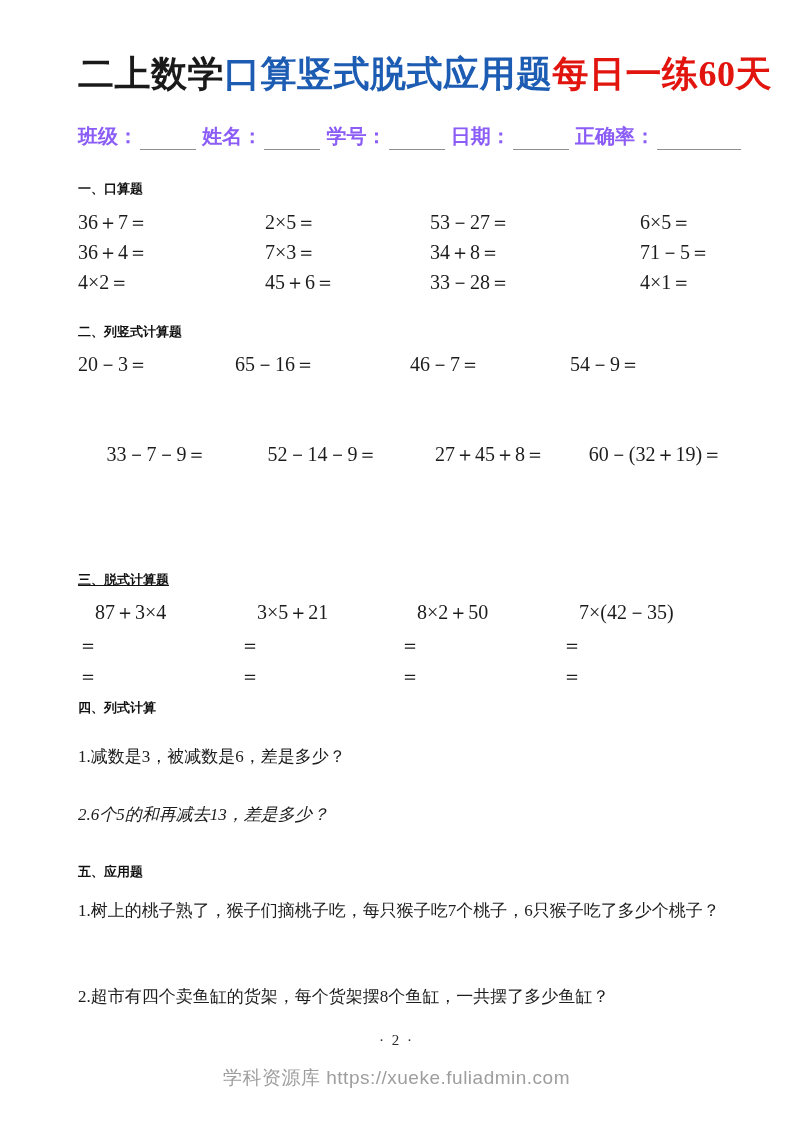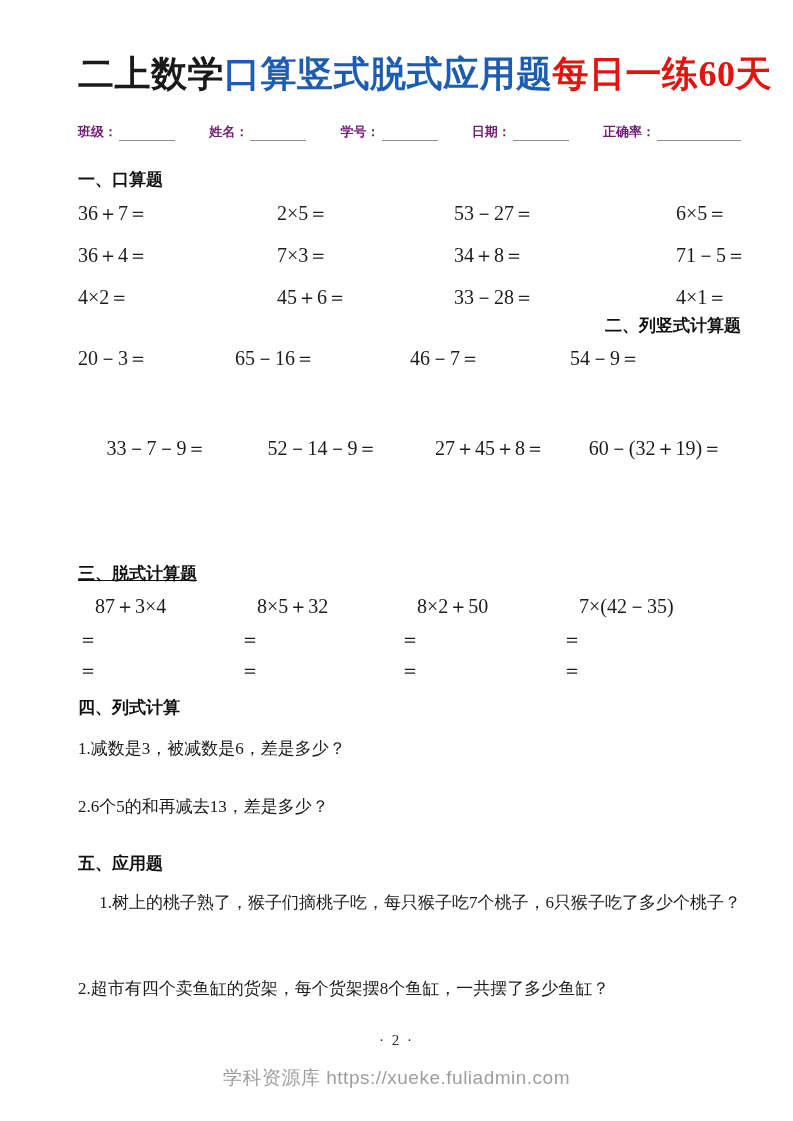--- a/index.html
+++ b/index.html
@@ -29,54 +29,53 @@
   }
   .t-black{color:#1a1a1a;}
   .t-blue{color:#1d5cb3;}
   .t-red{color:#e1140e;}
   
   .meta{
     margin-top:26px;
     display:flex;
     justify-content:space-between;
     font-family:"Liberation Sans","DejaVu Sans",sans-serif;
-    font-size:13px;
+    font-size:20px;
     font-weight:600;
-    color:#701a75;
+    color:#8b5cf6;
     white-space:nowrap;
   }
   .meta-field{display:inline-flex;align-items:flex-end;}
   .blank{
     display:inline-block;
     width:56px;height:15px;
     border-bottom:1.5px solid #8f8f8f;
     margin-left:2px;
   }
   .blank.wide{width:84px;}
   
   .sec-heading{
     font-family:"Liberation Sans","DejaVu Sans",sans-serif;
     font-weight:700;
-    font-size:17px;
+    font-size:13px;
     line-height:26px;
     color:#111111;
   }
   .h-oral{margin-top:26px;}
-  .h-vertical{margin-top:1px;text-align:right;}
+  .h-vertical{margin-top:22px;}
   .h-stepwise{margin-top:98px;text-decoration:underline;}
-  .h-formula{margin-top:16px;}
+  .h-formula{margin-top:10px;}
   .h-word{margin-top:32px;}
   
   .oral-grid{
     margin-top:5px;
     display:grid;
     grid-template-columns:187px 165px 210px 1fr;
     font-size:20px;
     line-height:30px;
-    gap:12px;
   }
   .v-grid{
     display:grid;
     grid-template-columns:157px 175px 160px 1fr;
     font-size:20px;
     line-height:30px;
   }
   .v-grid.row1{margin-top:4px;}
   .v-grid.row2{margin-top:60px;text-align:center;}
   .s-grid{
@@ -89,23 +88,23 @@
   .s-grid.eq1{margin-top:10px;line-height:20px;}
   .s-grid.eq2{margin-top:12px;line-height:18px;}
   .cell{white-space:nowrap;}
   
   .item{
     font-size:17px;
     line-height:24px;
     white-space:nowrap;
     color:#1c1c1c;
   }
-  .i-f1{margin-top:16px;}
-  .i-f2{margin-top:34px;}
-  .i-w1{margin-top:14px;text-align:right;}
+  .i-f1{margin-top:24px;}
+  .i-f2{margin-top:34px;font-style:italic;}
+  .i-w1{margin-top:14px;}
   .i-w2{margin-top:62px;}
   
   .page-num{
     position:absolute;
     left:0;right:0;
     bottom:72px;
     text-align:center;
     font-size:15px;
     color:#2a2a2a;
     letter-spacing:2px;
@@ -179,21 +178,21 @@
   <div class="v-grid row2">
     <div class="cell">33－7－9＝</div>
     <div class="cell">52－14－9＝</div>
     <div class="cell">27＋45＋8＝</div>
     <div class="cell">60－(32＋19)＝</div>
   </div>
 
   <div class="sec-heading h-stepwise">三、脱式计算题</div>
   <div class="s-grid exprs">
     <div class="cell">87＋3×4</div>
-    <div class="cell">8×5＋32</div>
+    <div class="cell">3×5＋21</div>
     <div class="cell">8×2＋50</div>
     <div class="cell">7×(42－35)</div>
   </div>
   <div class="s-grid eq1">
     <div class="cell">＝</div>
     <div class="cell">＝</div>
     <div class="cell">＝</div>
     <div class="cell">＝</div>
   </div>
   <div class="s-grid eq2">

